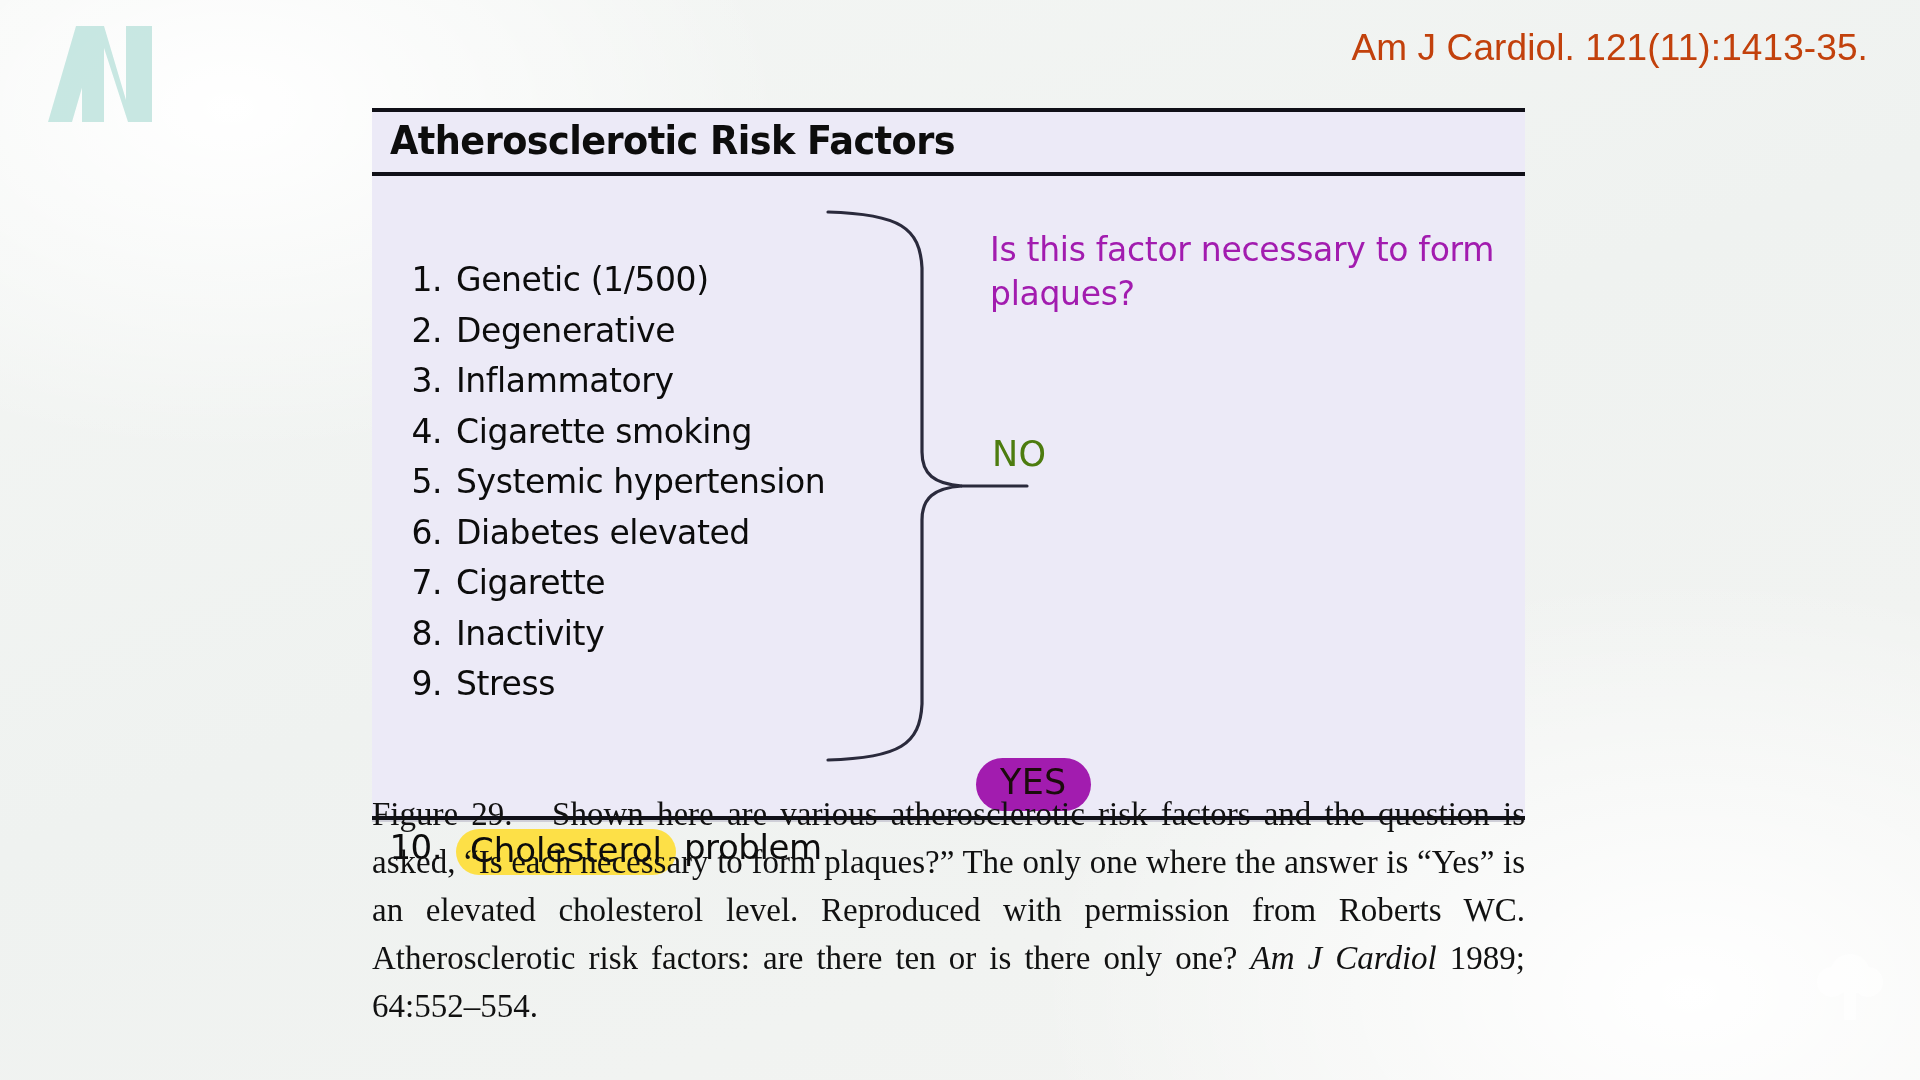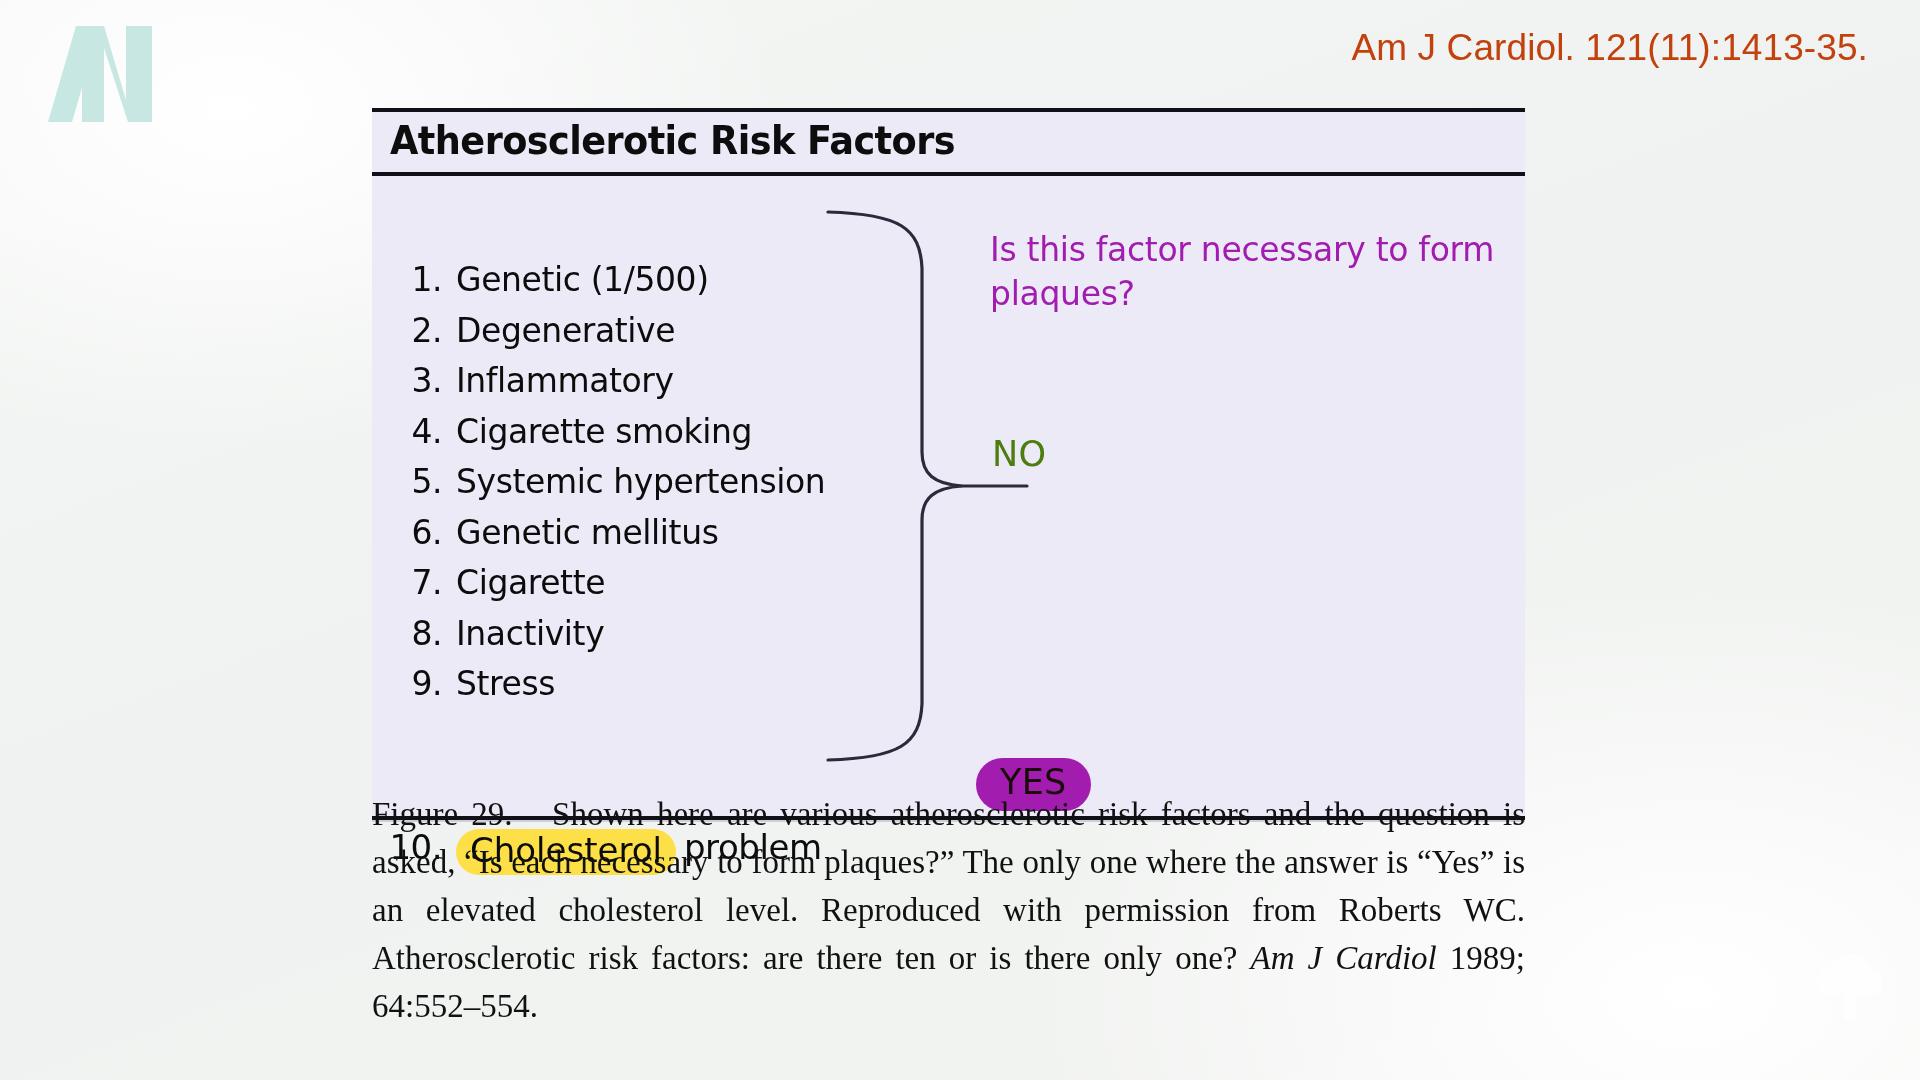--- a/index.html
+++ b/index.html
@@ -272,21 +272,21 @@
         <li class="factor-item">
           <span class="factor-num">4.</span>
           <span class="factor-label">Cigarette smoking</span>
         </li>
         <li class="factor-item">
           <span class="factor-num">5.</span>
           <span class="factor-label">Systemic hypertension</span>
         </li>
         <li class="factor-item">
           <span class="factor-num">6.</span>
-          <span class="factor-label">Genetic mellitus</span>
+          <span class="factor-label">Diabetes elevated</span>
         </li>
         <li class="factor-item">
           <span class="factor-num">7.</span>
           <span class="factor-label">Cigarette</span>
         </li>
         <li class="factor-item">
           <span class="factor-num">8.</span>
           <span class="factor-label">Inactivity</span>
         </li>
         <li class="factor-item">

